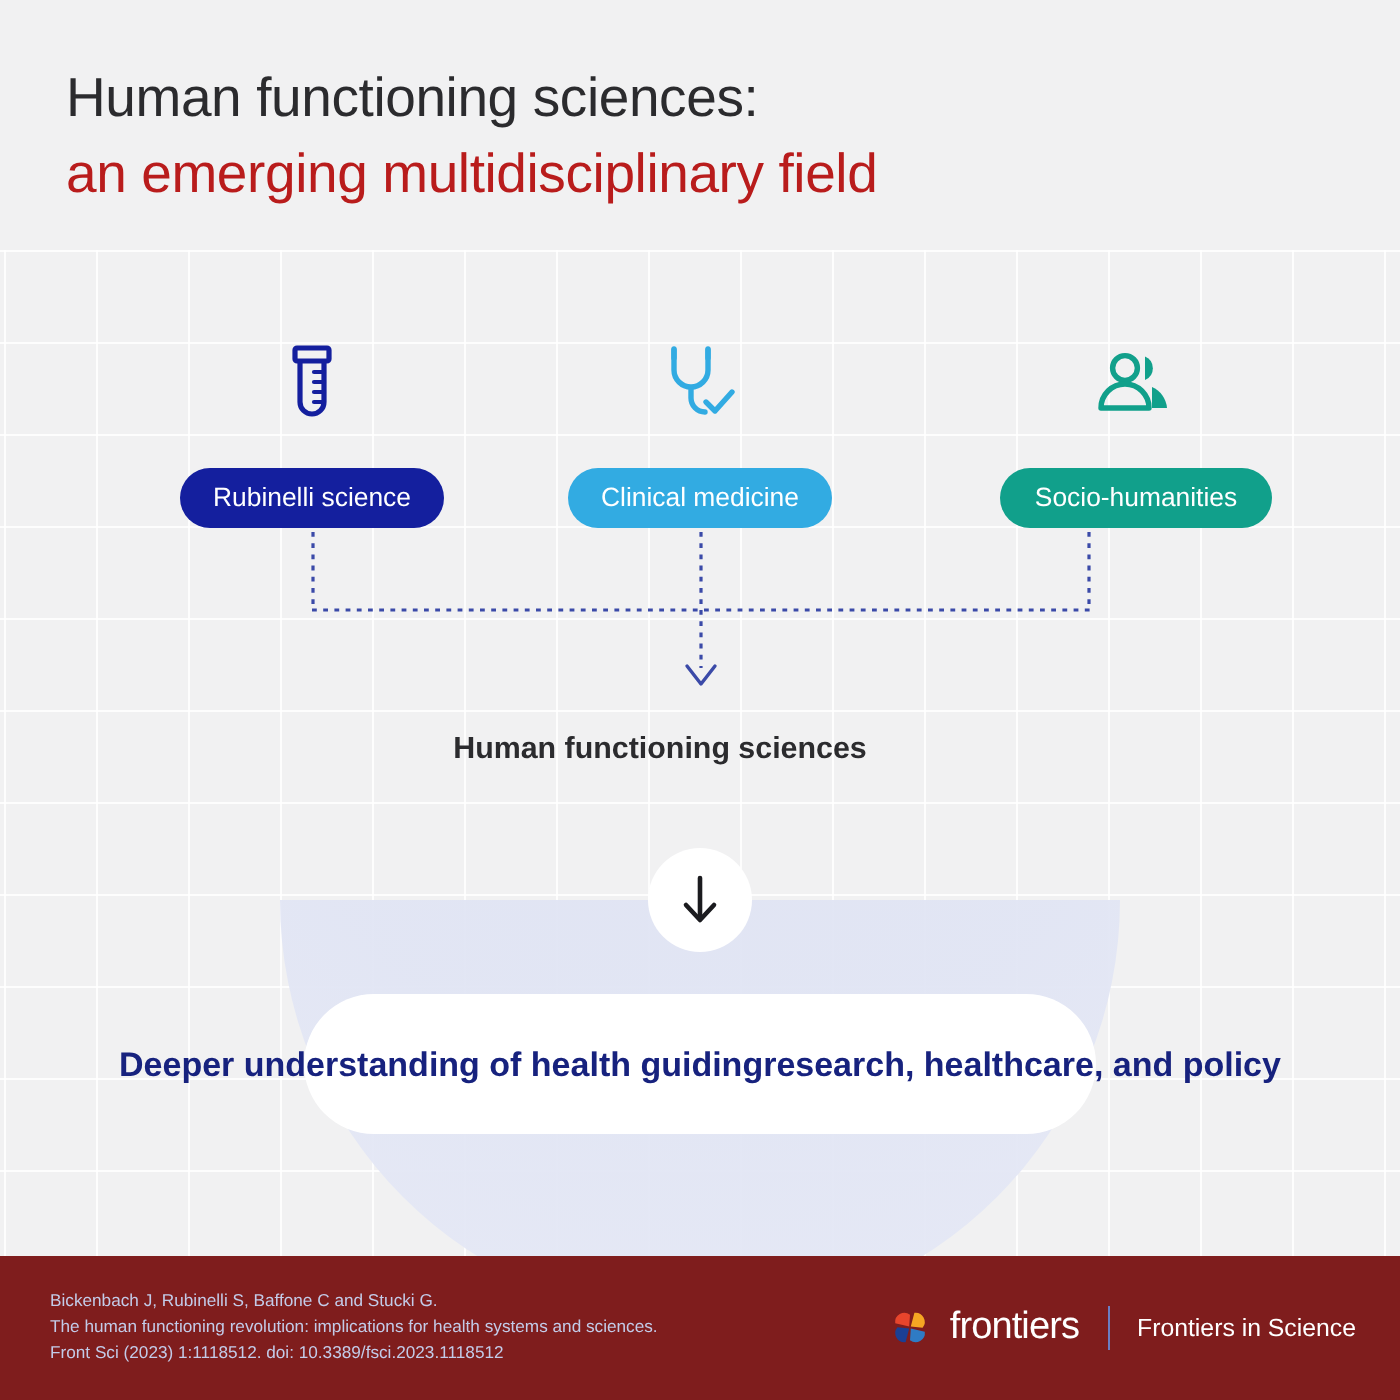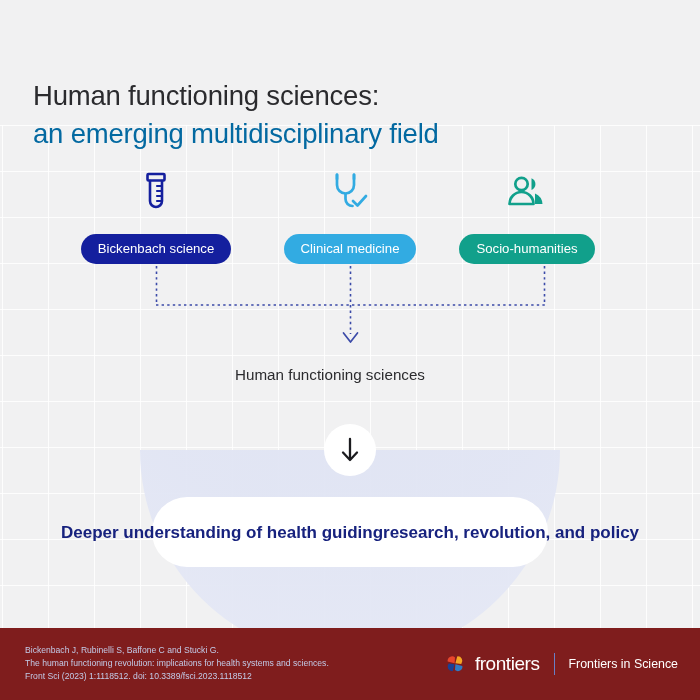--- a/index.html
+++ b/index.html
@@ -48,49 +48,48 @@
     clip-path: inset(50% 0 0 0);
     opacity: .95;
   }
 
   
   #title-block {
     position: absolute;
     left: 33px;
     top: 30px;
     width: 640px;
-    margin-top: 47px;
   }
   .title-line-1 {
     font-size: 27.5px;
     color: #2b2b2e;
     letter-spacing: -.2px;
     line-height: 38px;
     white-space: nowrap;
   }
   .title-line-2 {
     font-size: 27.5px;
-    color: #0369a1;
+    color: #b91c1c;
     letter-spacing: -.2px;
     line-height: 38px;
     white-space: nowrap;
   }
 
   
   .pillar {
     position: absolute;
     top: 168px;
     width: 200px;
     display: flex;
     flex-direction: column;
     align-items: center;
   }
   #pillar-0 { left: 56px; }
   #pillar-1 { left: 250px; text-align: right; }
-  #pillar-2 { left: 427px; }
+  #pillar-2 { left: 468px; }
 
   .pillar-icon {
     height: 48px;
     display: flex;
     align-items: center;
     justify-content: center;
   }
   .pill {
     margin-top: 18px;
     border-radius: 16px;
@@ -108,20 +107,21 @@
 
   
   #hfs-label {
     position: absolute;
     left: 0;
     top: 366px;
     width: 660px;
     text-align: center;
     font-size: 15.2px;
     color: #2b2b2e;
+    font-weight: bold;
   }
 
   
   #arrow-circle {
     position: absolute;
     left: 324px;
     top: 424px;
     width: 52px;
     height: 52px;
     border-radius: 50%;
@@ -229,21 +229,21 @@
     <div class="pillar-icon">
       <svg width="34" height="42" viewBox="0 0 34 42">
         <rect x="8.5" y="3" width="17" height="6.5" rx="1" fill="none" stroke="#141f9e" stroke-width="2.6"></rect>
         <path d="M11 10 L11 30 a6 6 0 0 0 12 0 L23 10" fill="none" stroke="#141f9e" stroke-width="2.6" stroke-linecap="round"></path>
         <line x1="18" y1="15" x2="23" y2="15" stroke="#141f9e" stroke-width="2.1" stroke-linecap="round"></line>
         <line x1="18" y1="20" x2="23" y2="20" stroke="#141f9e" stroke-width="2.1" stroke-linecap="round"></line>
         <line x1="18" y1="25" x2="23" y2="25" stroke="#141f9e" stroke-width="2.1" stroke-linecap="round"></line>
         <line x1="18" y1="30" x2="22.5" y2="30" stroke="#141f9e" stroke-width="2.1" stroke-linecap="round"></line>
       </svg>
     </div>
-    <div class="pill" style="background:#141f9e">Bickenbach science</div>
+    <div class="pill" style="background:#141f9e">Rubinelli science</div>
   </div>
 
   <div class="pillar" id="pillar-1">
     <div class="pillar-icon">
       <svg width="44" height="42" viewBox="0 0 44 42">
         <path d="M9 4 L9 14 a8.5 8.5 0 0 0 17 0 L26 4" fill="none" stroke="#32abe2" stroke-width="2.7" stroke-linecap="round"></path>
         <line x1="9" y1="3.5" x2="9" y2="8" stroke="#32abe2" stroke-width="2.7" stroke-linecap="round"></line>
         <line x1="26" y1="3.5" x2="26" y2="8" stroke="#32abe2" stroke-width="2.7" stroke-linecap="round"></line>
         <path d="M17.5 23 L17.5 28 a7 7 0 0 0 7 7" fill="none" stroke="#32abe2" stroke-width="2.7" stroke-linecap="round"></path>
         <path d="M25 30 L29.5 34.5 L38 25" fill="none" stroke="#32abe2" stroke-width="2.7" stroke-linecap="round" stroke-linejoin="round"></path>
@@ -268,21 +268,21 @@
 
   <div id="arrow-circle">
     <svg width="26" height="30" viewBox="0 0 26 30">
       <line x1="13" y1="4" x2="13" y2="24" stroke="#1b1b1f" stroke-width="2.3" stroke-linecap="round"></line>
       <path d="M6 17.5 L13 25 L20 17.5" fill="none" stroke="#1b1b1f" stroke-width="2.3" stroke-linecap="round" stroke-linejoin="round"></path>
     </svg>
   </div>
 
   <div id="outcome-card">
     <div class="outcome-line">Deeper understanding of health guiding</div>
-    <div class="outcome-line">research, revolution, and policy</div>
+    <div class="outcome-line">research, healthcare, and policy</div>
   </div>
 
   <div id="footer">
     <div id="citation">
       <div class="citation-line">Bickenbach J, Rubinelli S, Baffone C and Stucki G.</div>
       <div class="citation-line">The human functioning revolution: implications for health systems and sciences.</div>
       <div class="citation-line">Front Sci (2023) 1:1118512. doi: 10.3389/fsci.2023.1118512</div>
     </div>
 
     <div id="brand">

